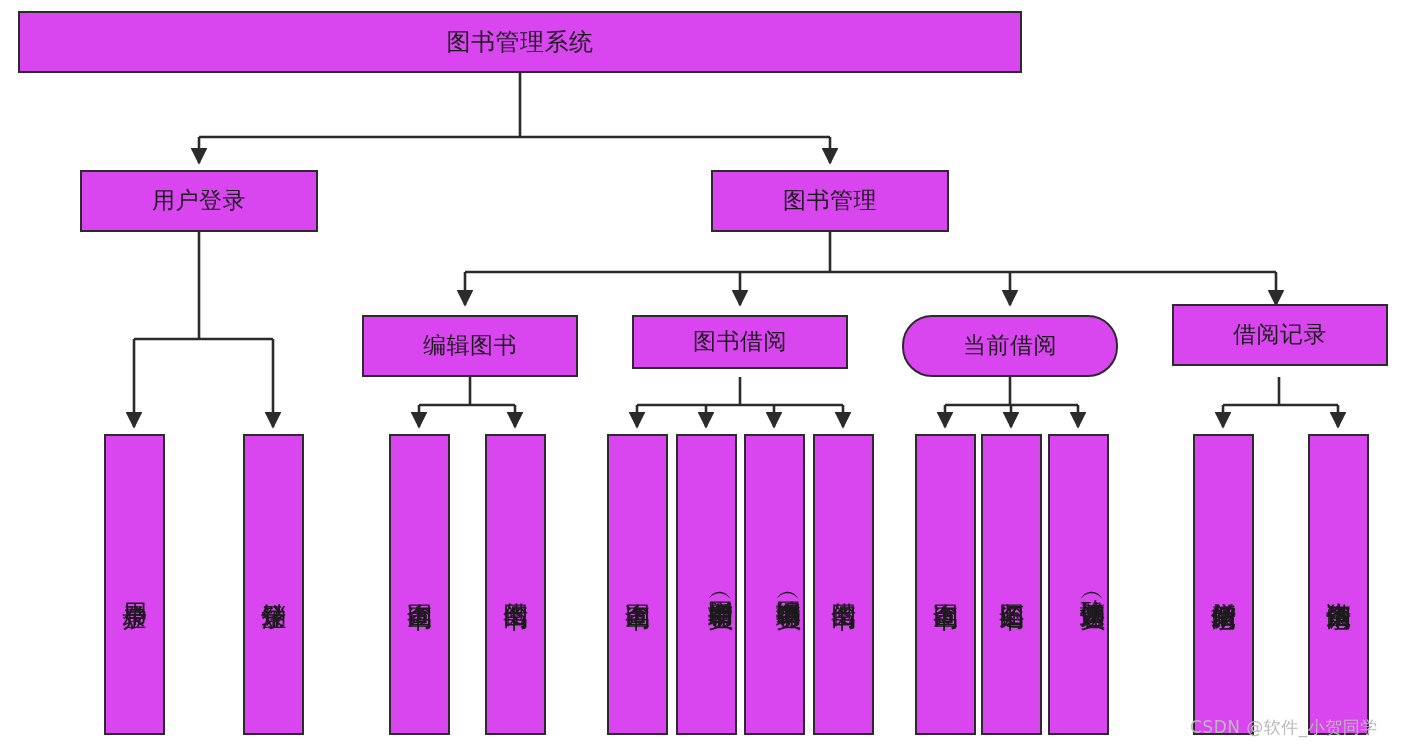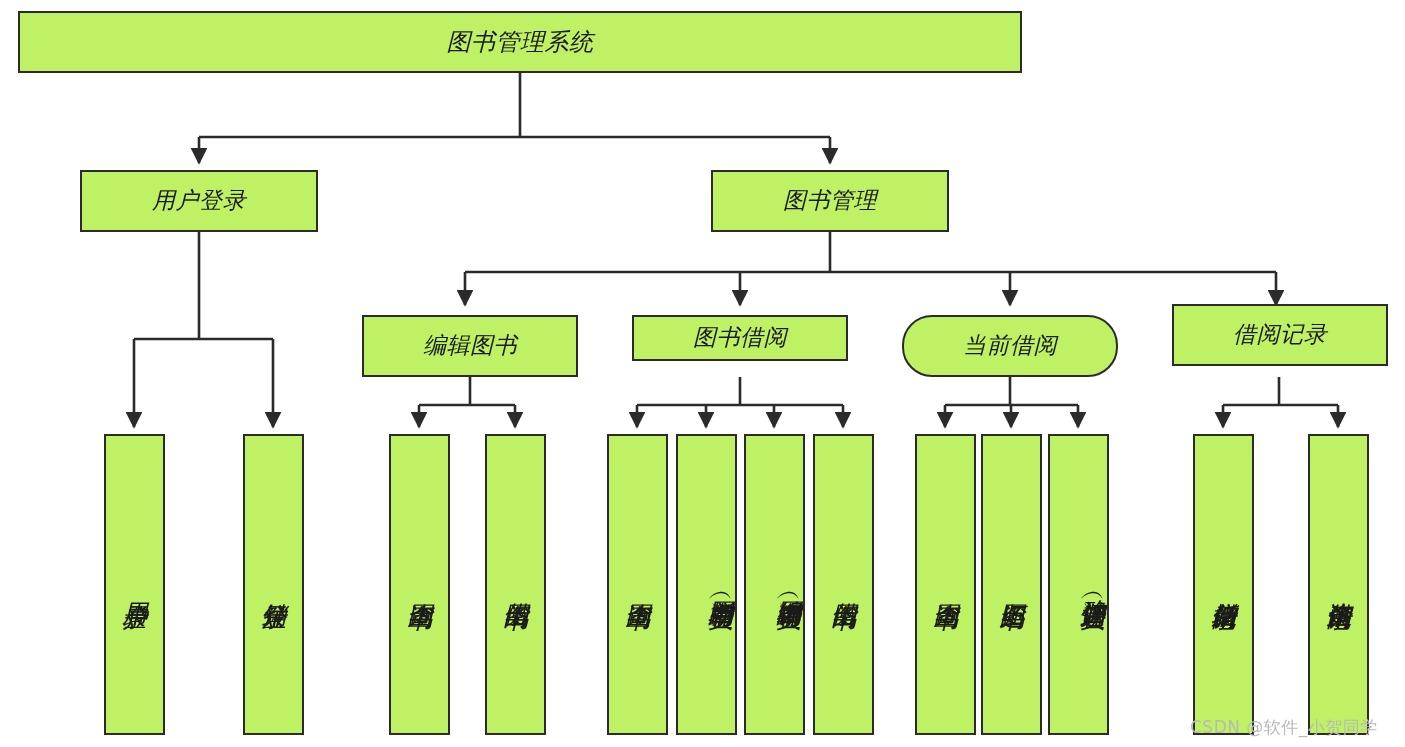--- a/index.html
+++ b/index.html
@@ -20,27 +20,26 @@
   #edges {
     position: absolute;
     left: 0;
     top: 0;
     width: 1405px;
     height: 747px;
   }
   .node {
     position: absolute;
     box-sizing: border-box;
-    background: #bef264;
+    background: #d946ef;
     border: 2.5px solid #2b2b2b;
     display: flex;
     align-items: center;
     justify-content: center;
     color: #1b1b1b;
-    font-style: italic;
   }
   .node-h {
     font-size: 23px;
     letter-spacing: 0.5px;
     line-height: 1.1;
   }
   .node-root {
     font-size: 24px;
   }
   .node-v {
@@ -131,21 +130,21 @@
   <div class="node node-h" style="left:80px; top:170px; width:238px; height:62px;">
     <span>用户登录</span>
   </div>
   <div class="node node-h" style="left:711px; top:170px; width:238px; height:62px;text-align:center;">
     <span>图书管理</span>
   </div>
 
   <div class="node node-h" style="left:362px; top:315px; width:216px; height:62px;">
     <span>编辑图书</span>
   </div>
-  <div class="node node-h" style="left:632px; top:315px; width:216px; height:46px;">
+  <div class="node node-h" style="left:632px; top:315px; width:216px; height:54px;">
     <span>图书借阅</span>
   </div>
   <div class="node node-h" style="left:902px; top:315px; width:216px; height:62px;border-radius:30px;">
     <span>当前借阅</span>
   </div>
   <div class="node node-h" style="left:1172px; top:304px; width:216px; height:62px;">
     <span>借阅记录</span>
   </div>
 
   <div class="node node-v vcenter" style="left:104px; top:434px; width:61px; height:301px;">

